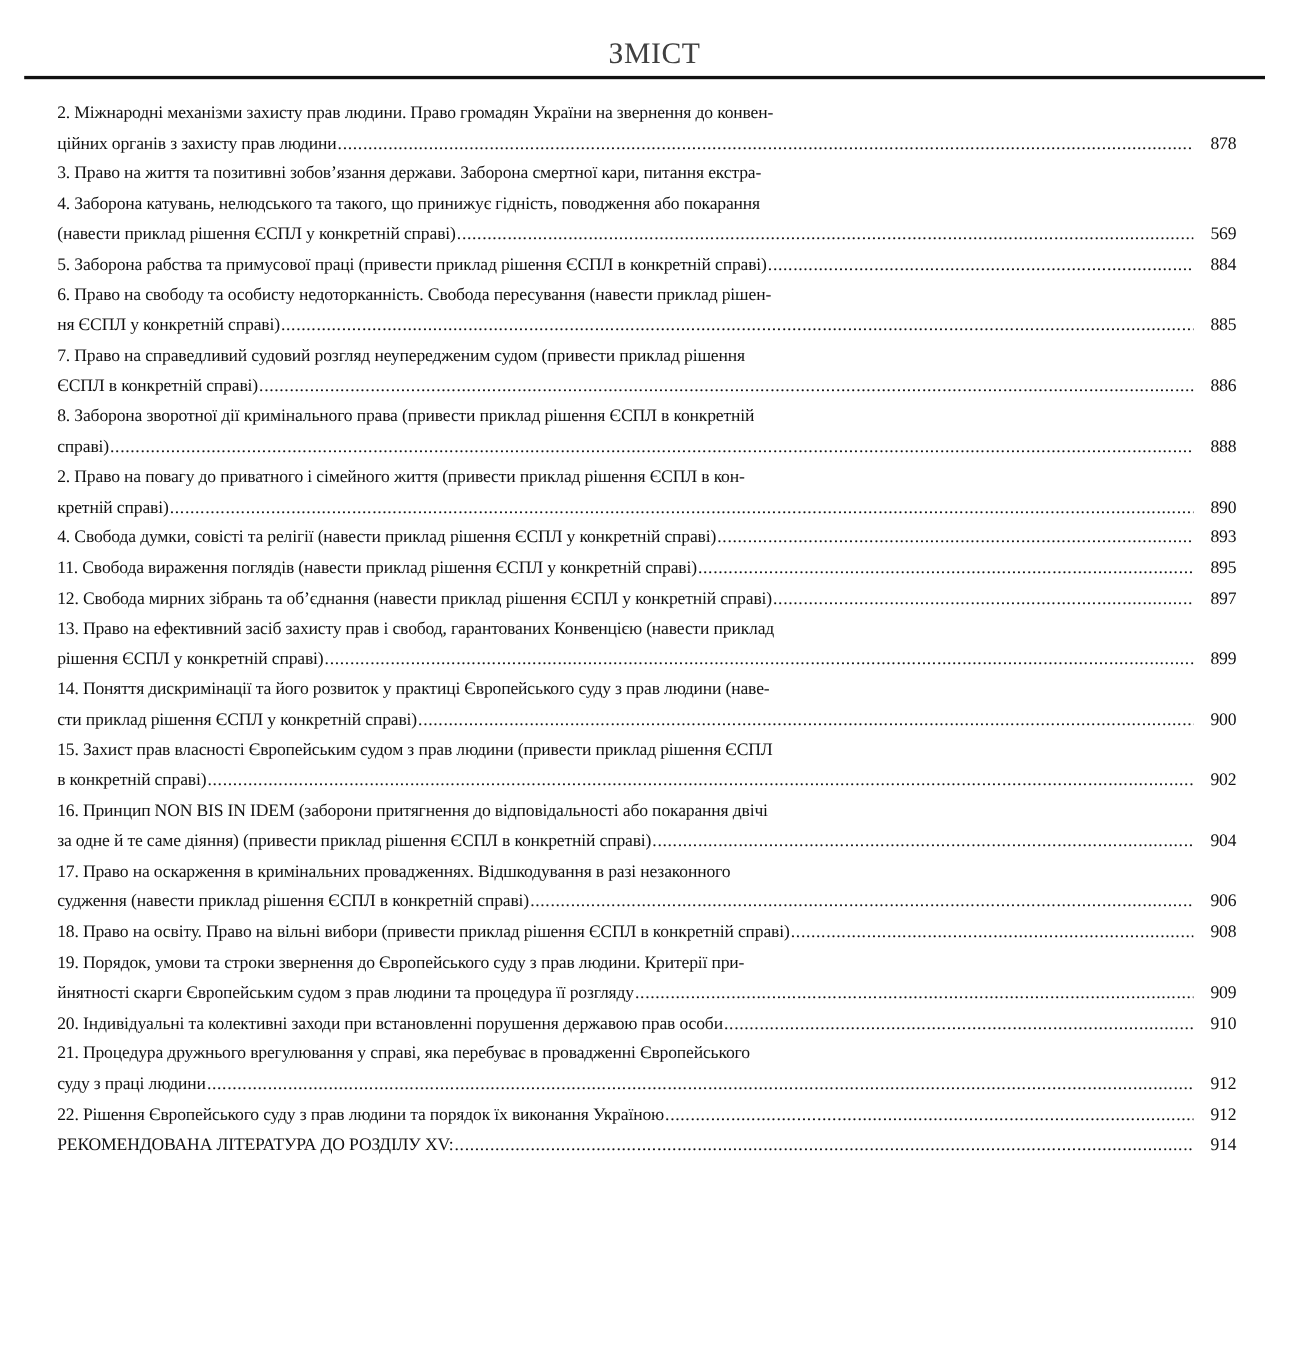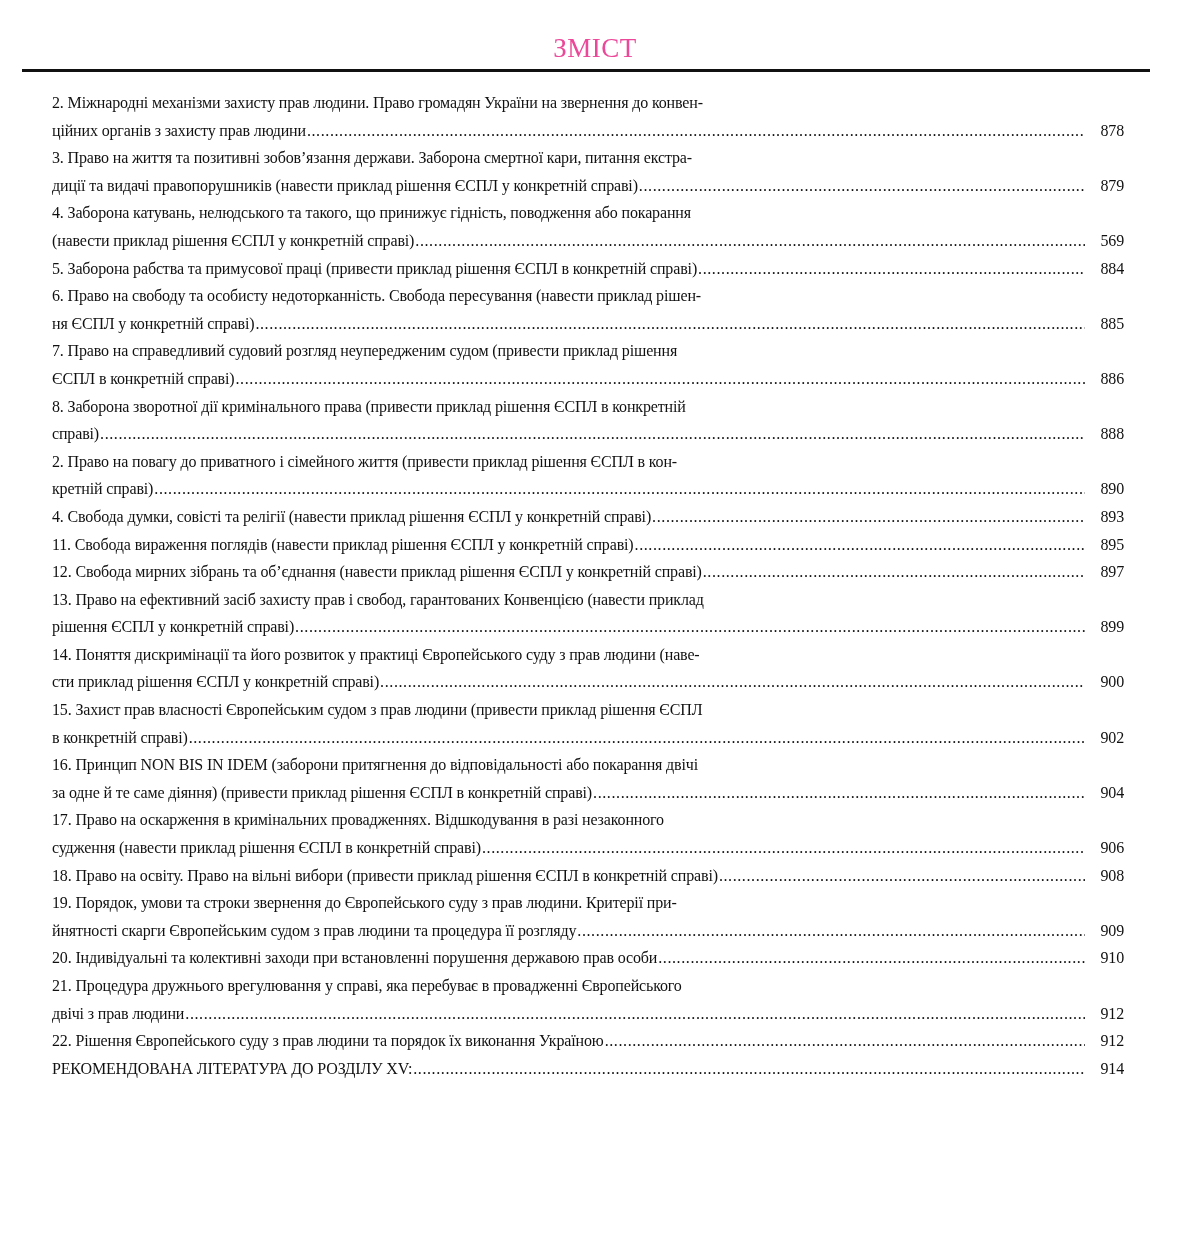--- a/index.html
+++ b/index.html
@@ -24,21 +24,21 @@
     }
     .title {
       position: absolute;
       top: 30px;
       left: 0;
       width: 1190px;
       text-align: center;
       font-size: 27px;
       letter-spacing: 0.5px;
       line-height: 36px;
-      color: #ec4899;
+      color: #404040;
     }
     .rule {
       position: absolute;
       top: 69px;
       left: 22px;
       width: 1128px;
       height: 3px;
       background: #111;
     }
     .toc {
@@ -94,25 +94,20 @@
       <div class="entry">
         <div class="line"><span class="text">2. Міжнародні механізми захисту прав людини. Право громадян України на звернення до конвен-</span></div>
         <div class="line last">
           <span class="text">ційних органів з захисту прав людини</span>
           <span class="leader"></span>
           <span class="page-num">878</span>
         </div>
       </div>
       <div class="entry">
         <div class="line"><span class="text">3. Право на життя та позитивні зобов’язання держави. Заборона смертної кари, питання екстра-</span></div>
-        <div class="line last">
-          <span class="text">диції та видачі правопорушників (навести приклад рішення ЄСПЛ у конкретній справі)</span>
-          <span class="leader"></span>
-          <span class="page-num">879</span>
-        </div>
       </div>
       <div class="entry">
         <div class="line"><span class="text">4. Заборона катувань, нелюдського та такого, що принижує гідність, поводження або покарання</span></div>
         <div class="line last">
           <span class="text">(навести приклад рішення ЄСПЛ у конкретній справі)</span>
           <span class="leader"></span>
           <span class="page-num">569</span>
         </div>
       </div>
       <div class="entry">
@@ -233,21 +228,21 @@
       <div class="entry">
         <div class="line last">
           <span class="text">20. Індивідуальні та колективні заходи при встановленні порушення державою прав особи</span>
           <span class="leader"></span>
           <span class="page-num">910</span>
         </div>
       </div>
       <div class="entry">
         <div class="line"><span class="text">21. Процедура дружнього врегулювання у справі, яка перебуває в провадженні Європейського</span></div>
         <div class="line last">
-          <span class="text">двічі з прав людини</span>
+          <span class="text">суду з праці людини</span>
           <span class="leader"></span>
           <span class="page-num">912</span>
         </div>
       </div>
       <div class="entry">
         <div class="line last">
           <span class="text">22. Рішення Європейського суду з прав людини та порядок їх виконання Україною</span>
           <span class="leader"></span>
           <span class="page-num">912</span>
         </div>

